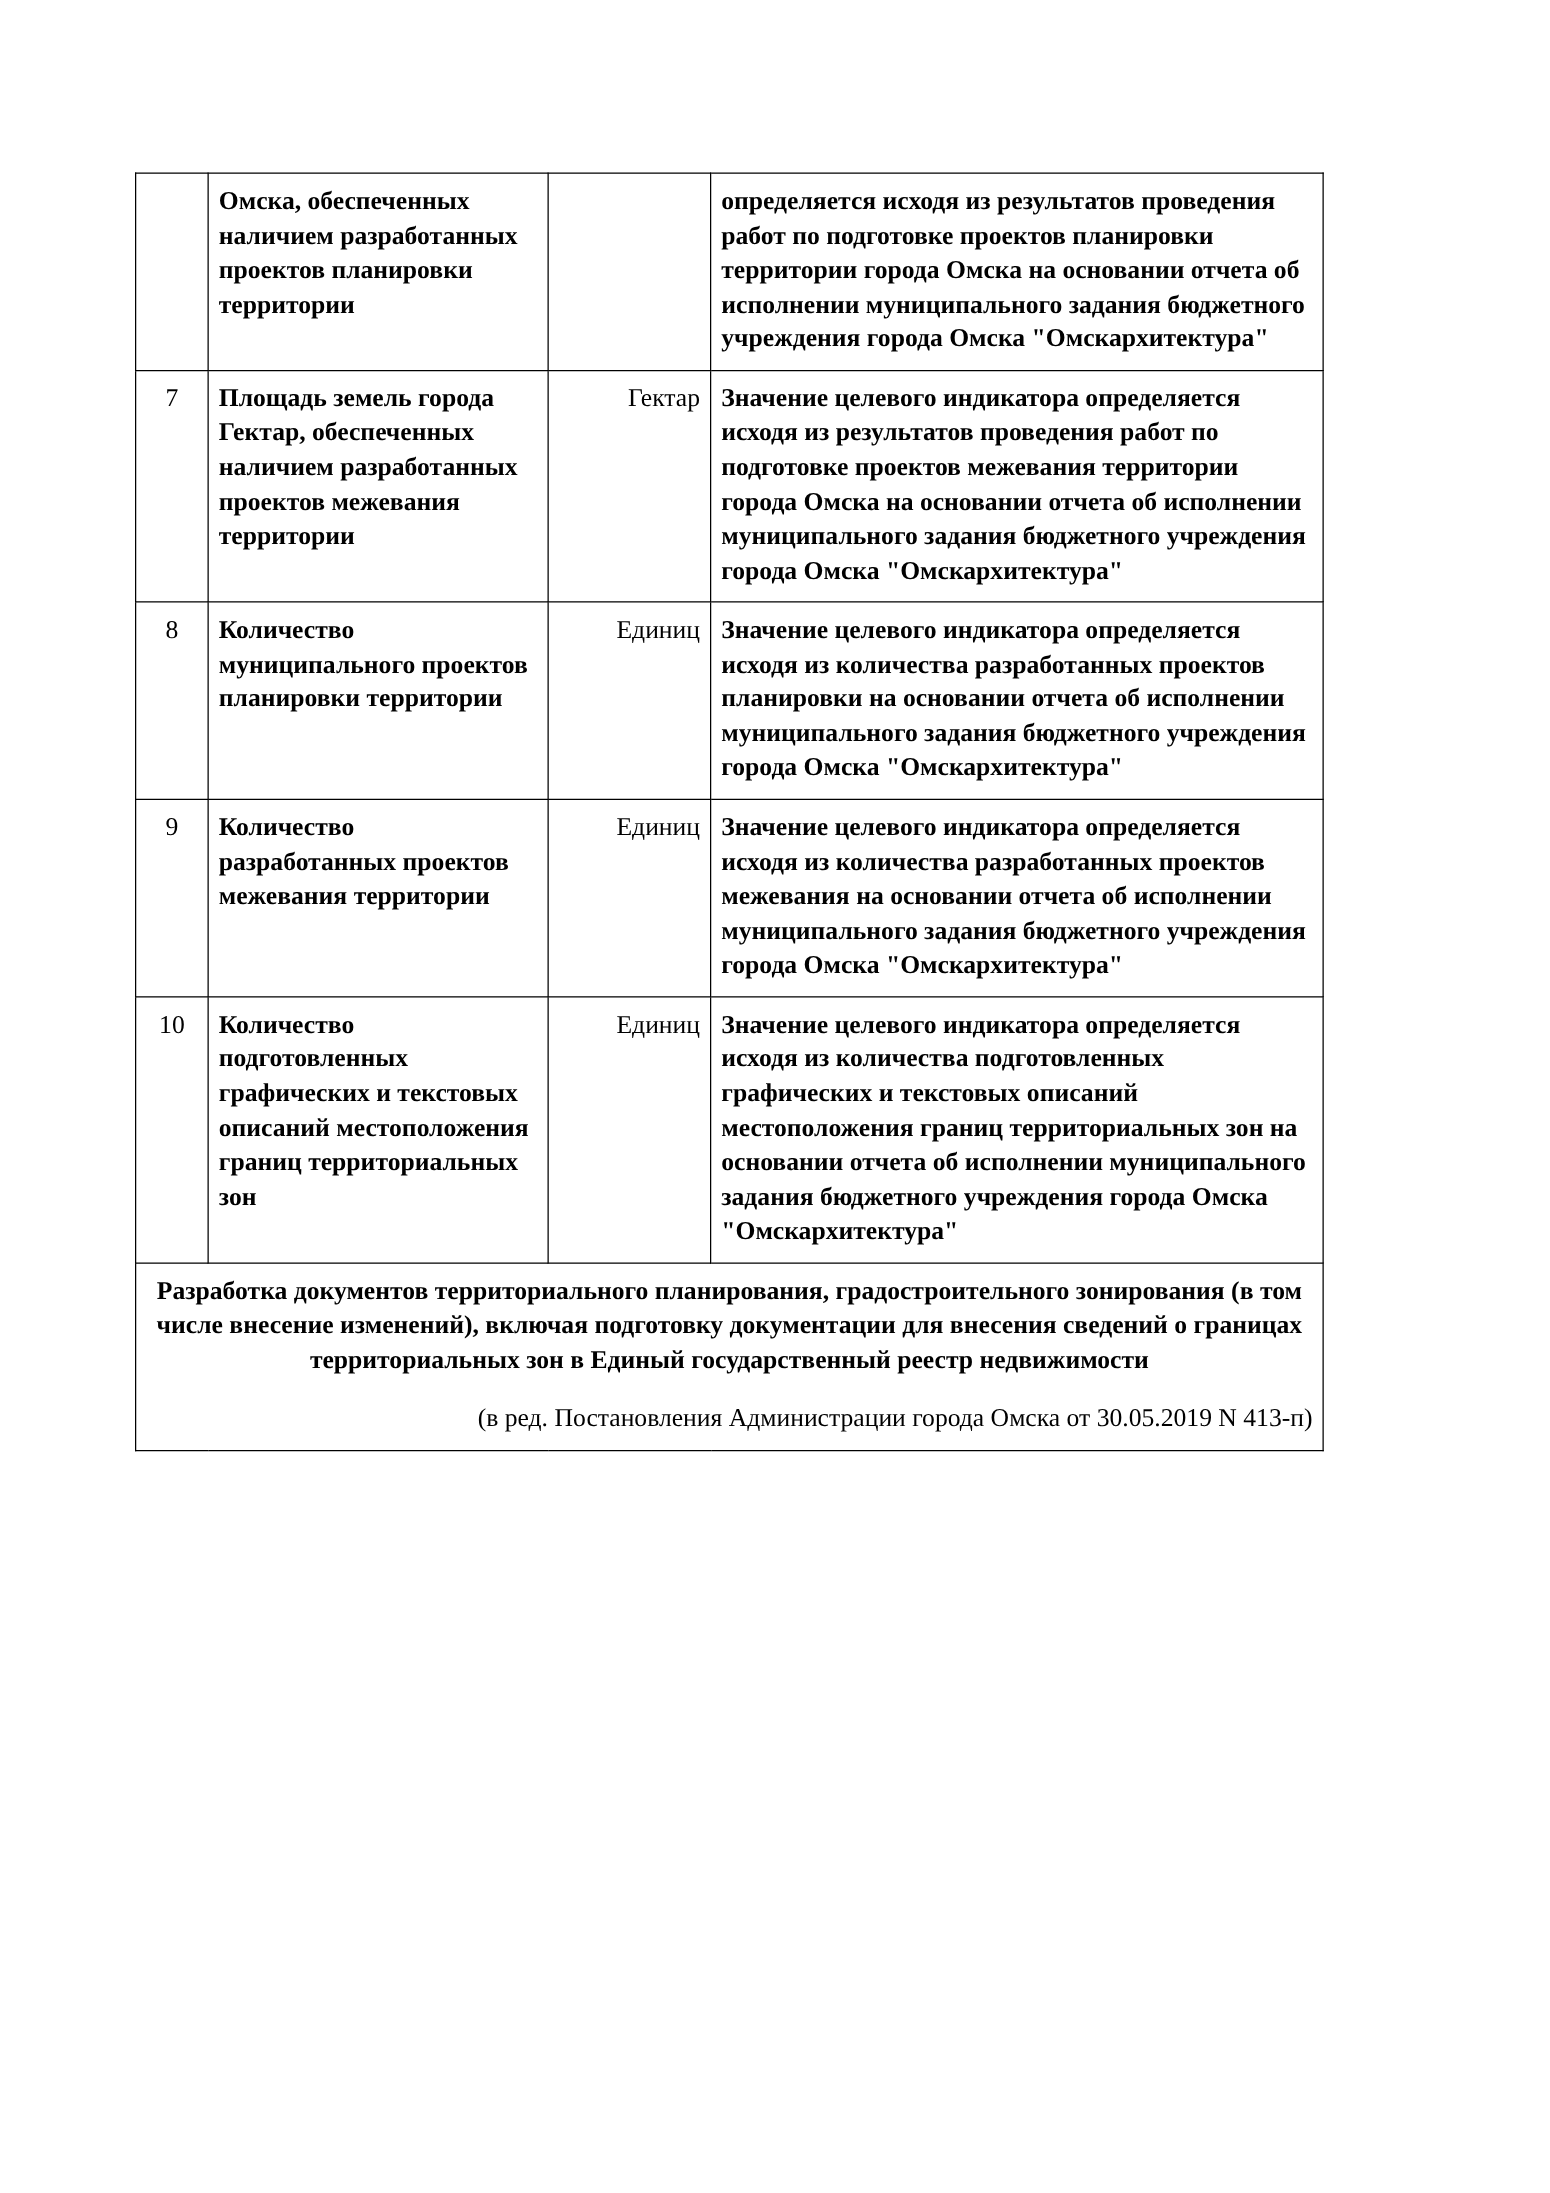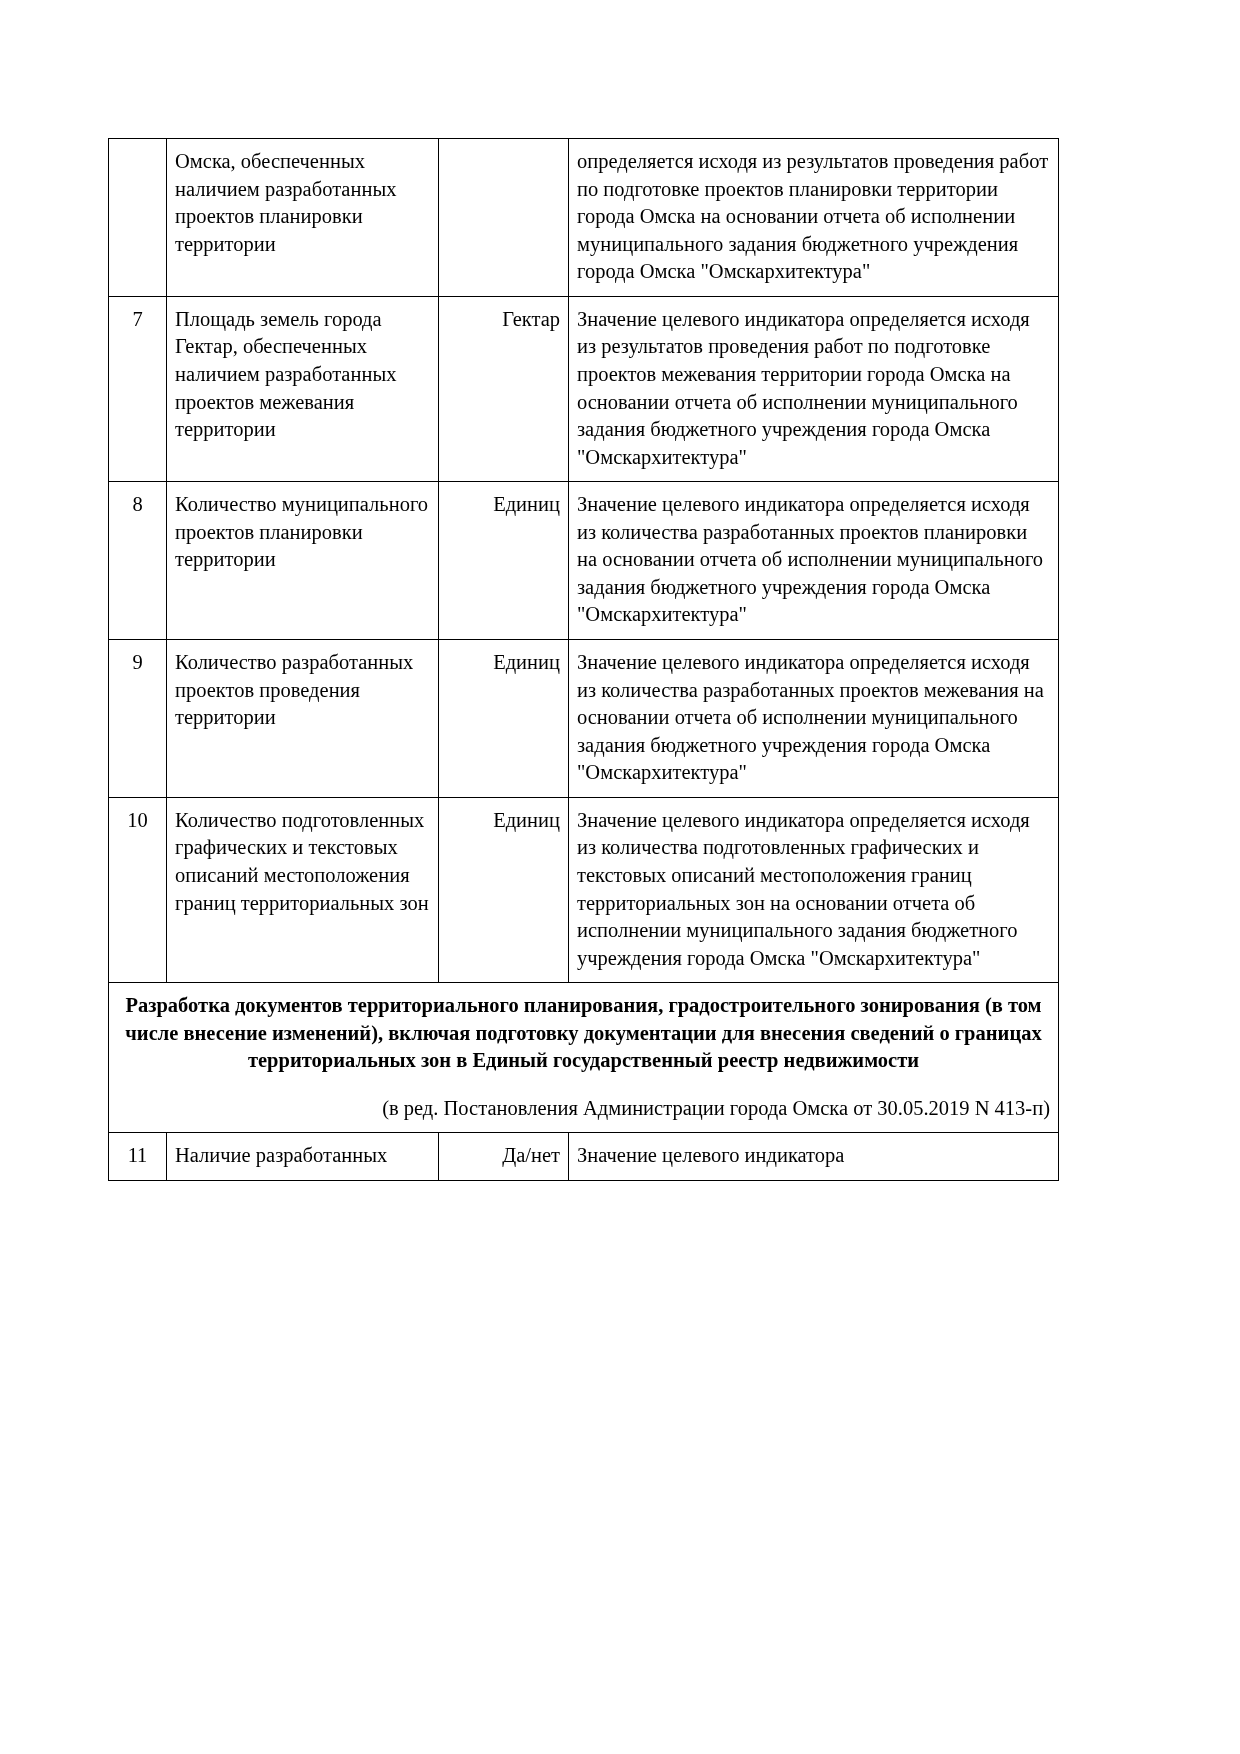--- a/index.html
+++ b/index.html
@@ -44,20 +44,21 @@
     padding-left: 2px;
     padding-right: 2px;
   }
   td.unit {
     text-align: right;
     padding-left: 2px;
     padding-right: 2px;
   }
   td.name, td.method {
     text-align: left;
+    font-weight: bold;
   }
   td.section {
     text-align: center;
     padding: 12px 14px 10px 14px;
   }
   .section-title {
     display: block;
     text-align: center;
     line-height: 1.345;
     font-weight: bold;
@@ -126,21 +127,21 @@
         <td class="method">
             <span class="cell-text">Значение целевого индикатора определяется исходя из количества разработанных проектов планировки на основании отчета об исполнении муниципального задания бюджетного учреждения города Омска "Омскархитектура"</span>
           </td>
       </tr>
 
       <tr>
         <td class="num">
             <span class="cell-text">9</span>
           </td>
         <td class="name">
-            <span class="cell-text">Количество разработанных проектов проведения территории</span>
+            <span class="cell-text">Количество разработанных проектов межевания территории</span>
           </td>
         <td class="unit">
             <span class="cell-text">Единиц</span>
           </td>
         <td class="method">
             <span class="cell-text">Значение целевого индикатора определяется исходя из количества разработанных проектов межевания на основании отчета об исполнении муниципального задания бюджетного учреждения города Омска "Омскархитектура"</span>
           </td>
       </tr>
 
       <tr>
@@ -158,30 +159,16 @@
           </td>
       </tr>
 
       <tr>
         <td class="section" colspan="4">
           <span class="section-title">Разработка документов территориального планирования, градостроительного зонирования (в том числе внесение изменений), включая подготовку документации для внесения сведений о границах территориальных зон в Единый государственный реестр недвижимости</span>
           <span class="section-note">(в ред. Постановления Администрации города Омска от 30.05.2019 N 413-п)</span>
         </td>
       </tr>
 
-      <tr>
-        <td class="num">
-            <span class="cell-text">11</span>
-          </td>
-        <td class="name">
-            <span class="cell-text">Наличие разработанных</span>
-          </td>
-        <td class="unit">
-            <span class="cell-text">Да/нет</span>
-          </td>
-        <td class="method">
-            <span class="cell-text">Значение целевого индикатора</span>
-          </td>
-      </tr>
 
     </tbody>
   </table>
 </div>
 
 </body></html>

